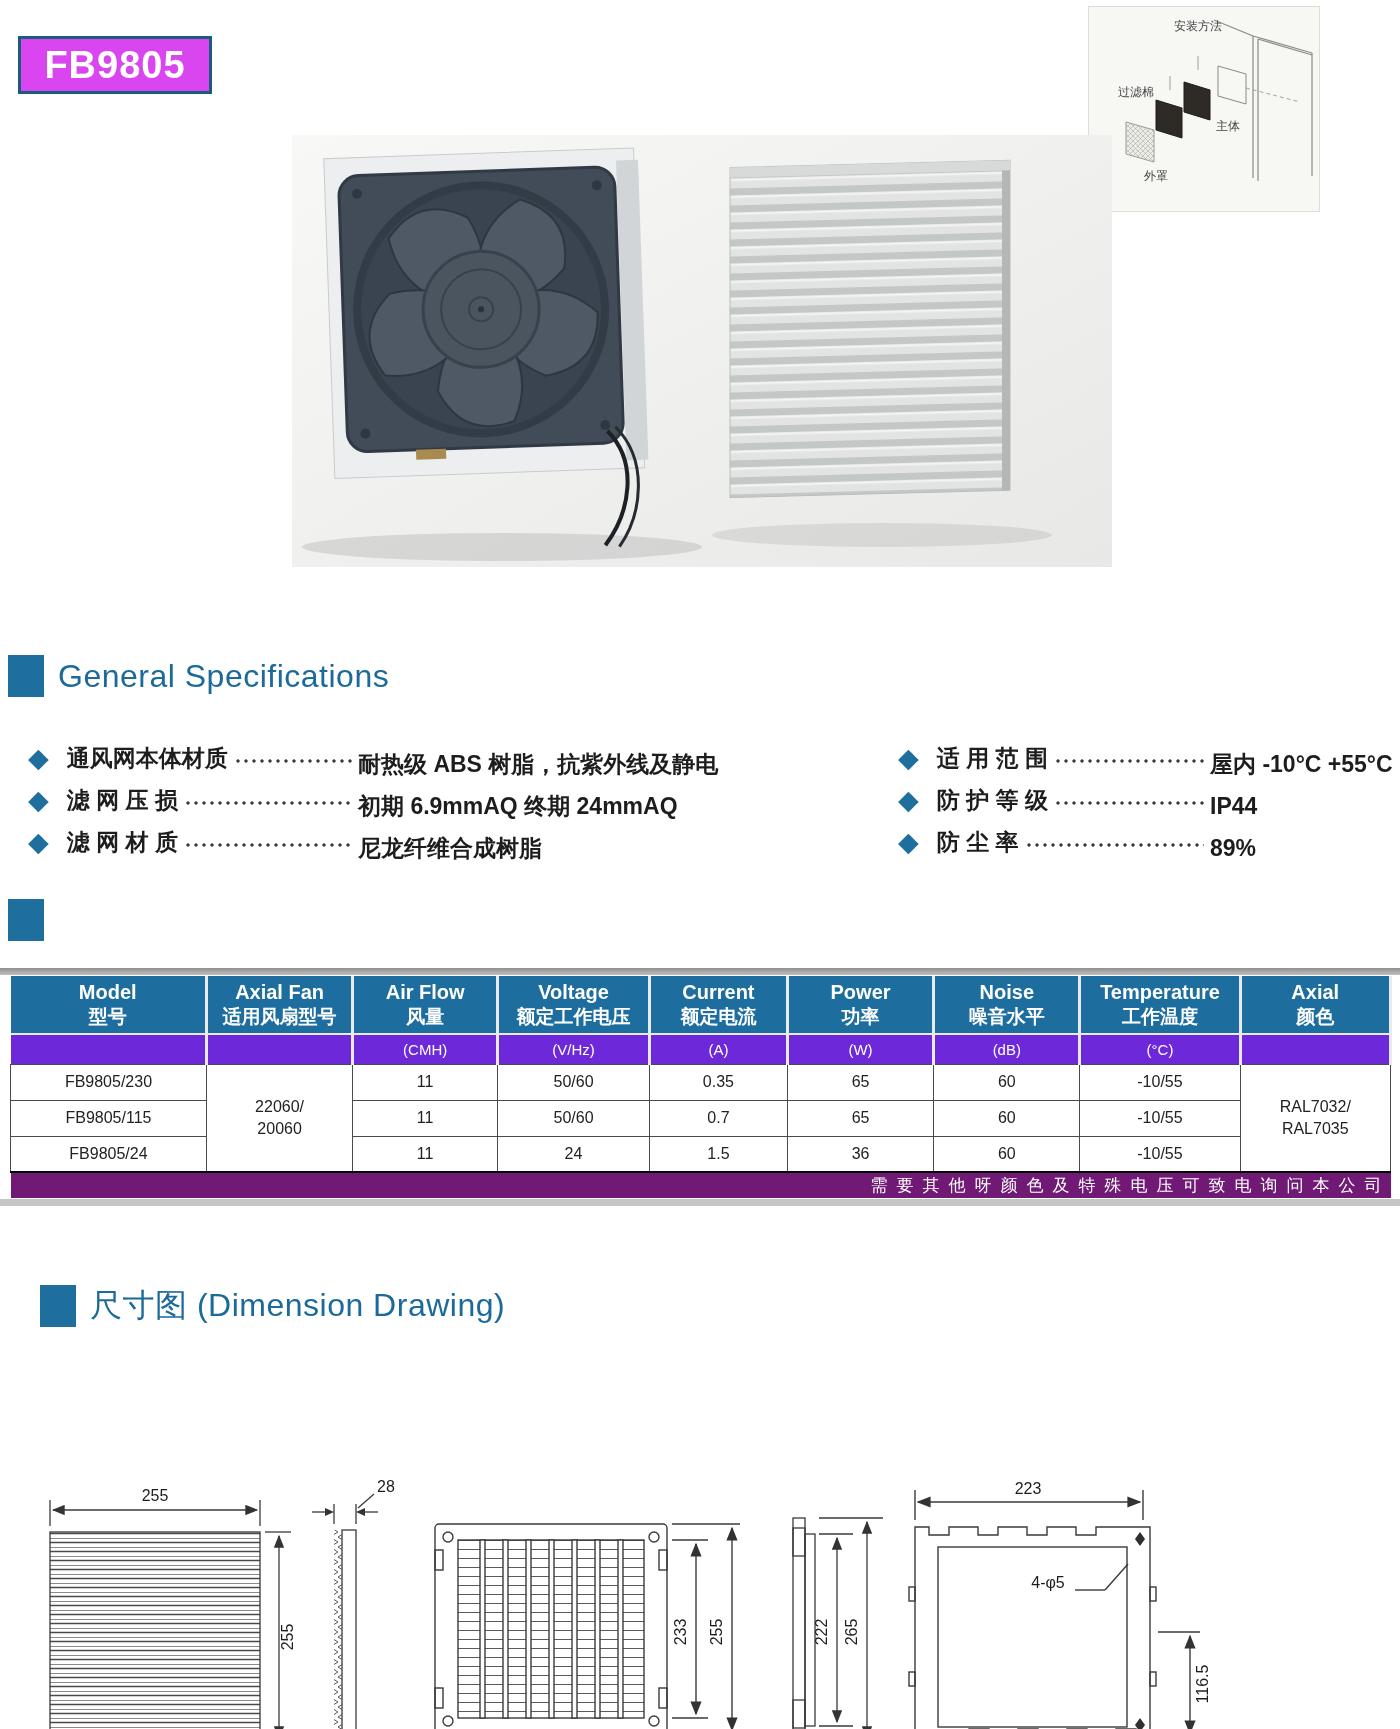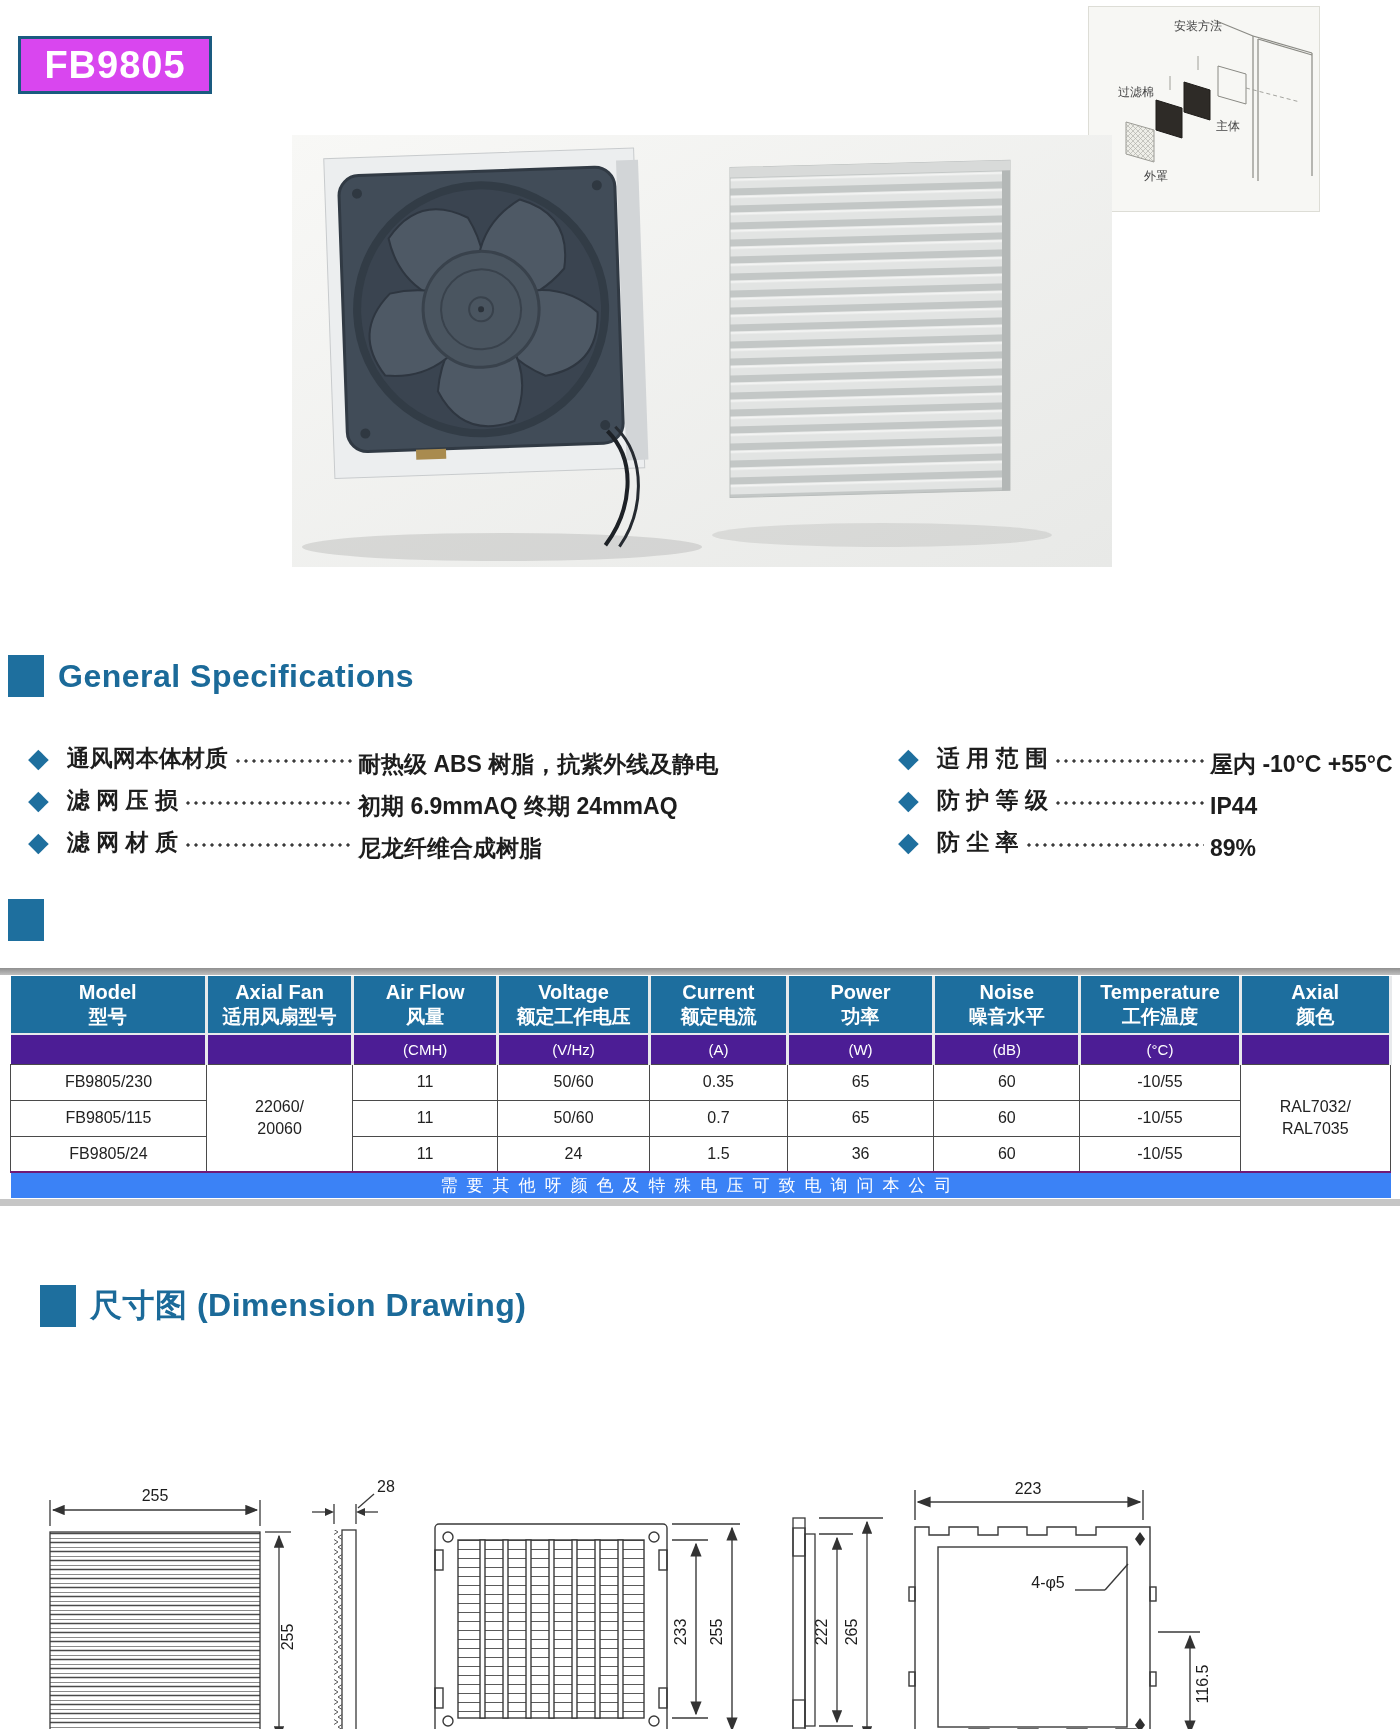--- a/index.html
+++ b/index.html
@@ -18,21 +18,21 @@
 
   
   .install { position:absolute; top:6px; right:80px; width:232px; height:206px; }
 
   
   .photo { position:absolute; top:135px; left:292px; width:820px; height:432px; }
 
   
   .section-heading { position:absolute; left:8px; display:flex; align-items:center; gap:14px; }
   .section-heading .sq { width:36px; height:42px; background:#1e6f9e; flex:0 0 auto; }
-  .section-heading .txt { font-size:32px; font-weight:bold; color:#1b6a99; letter-spacing:0.5px;text-align:center; }
+  .section-heading .txt { font-size:32px; font-weight:normal; color:#1b6a99; letter-spacing:0.5px;text-align:center; }
   #h-general { top:655px; }
   #h-spec    { top:899px; }
   #h-dim     { top:1284px;padding-left:32px; }
 
   
   .spec-col { position:absolute; top:737px; }
   #spec-left  { left:28px;  width:690px; }
   #spec-right { left:898px; width:478px; }
   .spec-row { display:flex; align-items:center; height:42px; font-size:23px; font-weight:bold; color:#1d1d1d; }
   .spec-lead { display:flex; align-items:center; flex:0 0 auto; }
@@ -50,31 +50,31 @@
   
   .table-shadow-top    { position:absolute; left:0; top:968px;  width:1400px; height:7px; background:linear-gradient(to bottom,#8f8f8f,#bfbfbf); }
   .table-shadow-bottom { position:absolute; left:0; top:1199px; width:1400px; height:7px; background:#c6c6c6; }
   table.spec { position:absolute; left:10px; top:976px; width:1382px; border-collapse:collapse; table-layout:fixed; }
   table.spec th {
     background:#1d6e9e; color:#fff; font-weight:bold; font-size:20px; line-height:1.3;
     height:58px; border-right:3px solid #e8eaec; vertical-align:middle; padding:2px 0;
   }
   table.spec th .cn { font-size:19px; }
   table.spec tr.units td {
-    background:#4c1d95; color:#fff; font-size:15px; height:30px; text-align:center;
+    background:#6d28d9; color:#fff; font-size:15px; height:30px; text-align:center;
     border-right:3px solid #e8eaec; border-top:2px solid #e8eaec;
   }
   table.spec td.data {
     background:#fff; border:1.5px solid #4a4a4a; font-size:16px; color:#222;
     height:36px; text-align:center; vertical-align:middle;margin-left:7px;
   }
   table.spec td.span-cell { line-height:1.35; }
   table.spec tr.note-row td {
-    background:#3b82f6; color:#fff; font-size:17px; height:26px; text-align:center;
-    letter-spacing:9px; border-top:2px solid #701a75;
+    background:#701a75; color:#fff; font-size:17px; height:26px; text-align:right;
+    letter-spacing:9px; border-top:2px solid #000000;
   }
 
   
   .drawings {
     position:absolute; left:35px; top:1392px; width:1185px; height:385px;
     display:flex; justify-content:space-between; align-items:flex-start;
   }
   .drawings svg { display:block; }
   .dimtxt { font-size:16px; fill:#1d1d1d; font-family:"Liberation Sans","DejaVu Sans",sans-serif; }
   .lbl { font-size:12px; fill:#444; font-family:"Liberation Sans","DejaVu Sans",sans-serif; }

